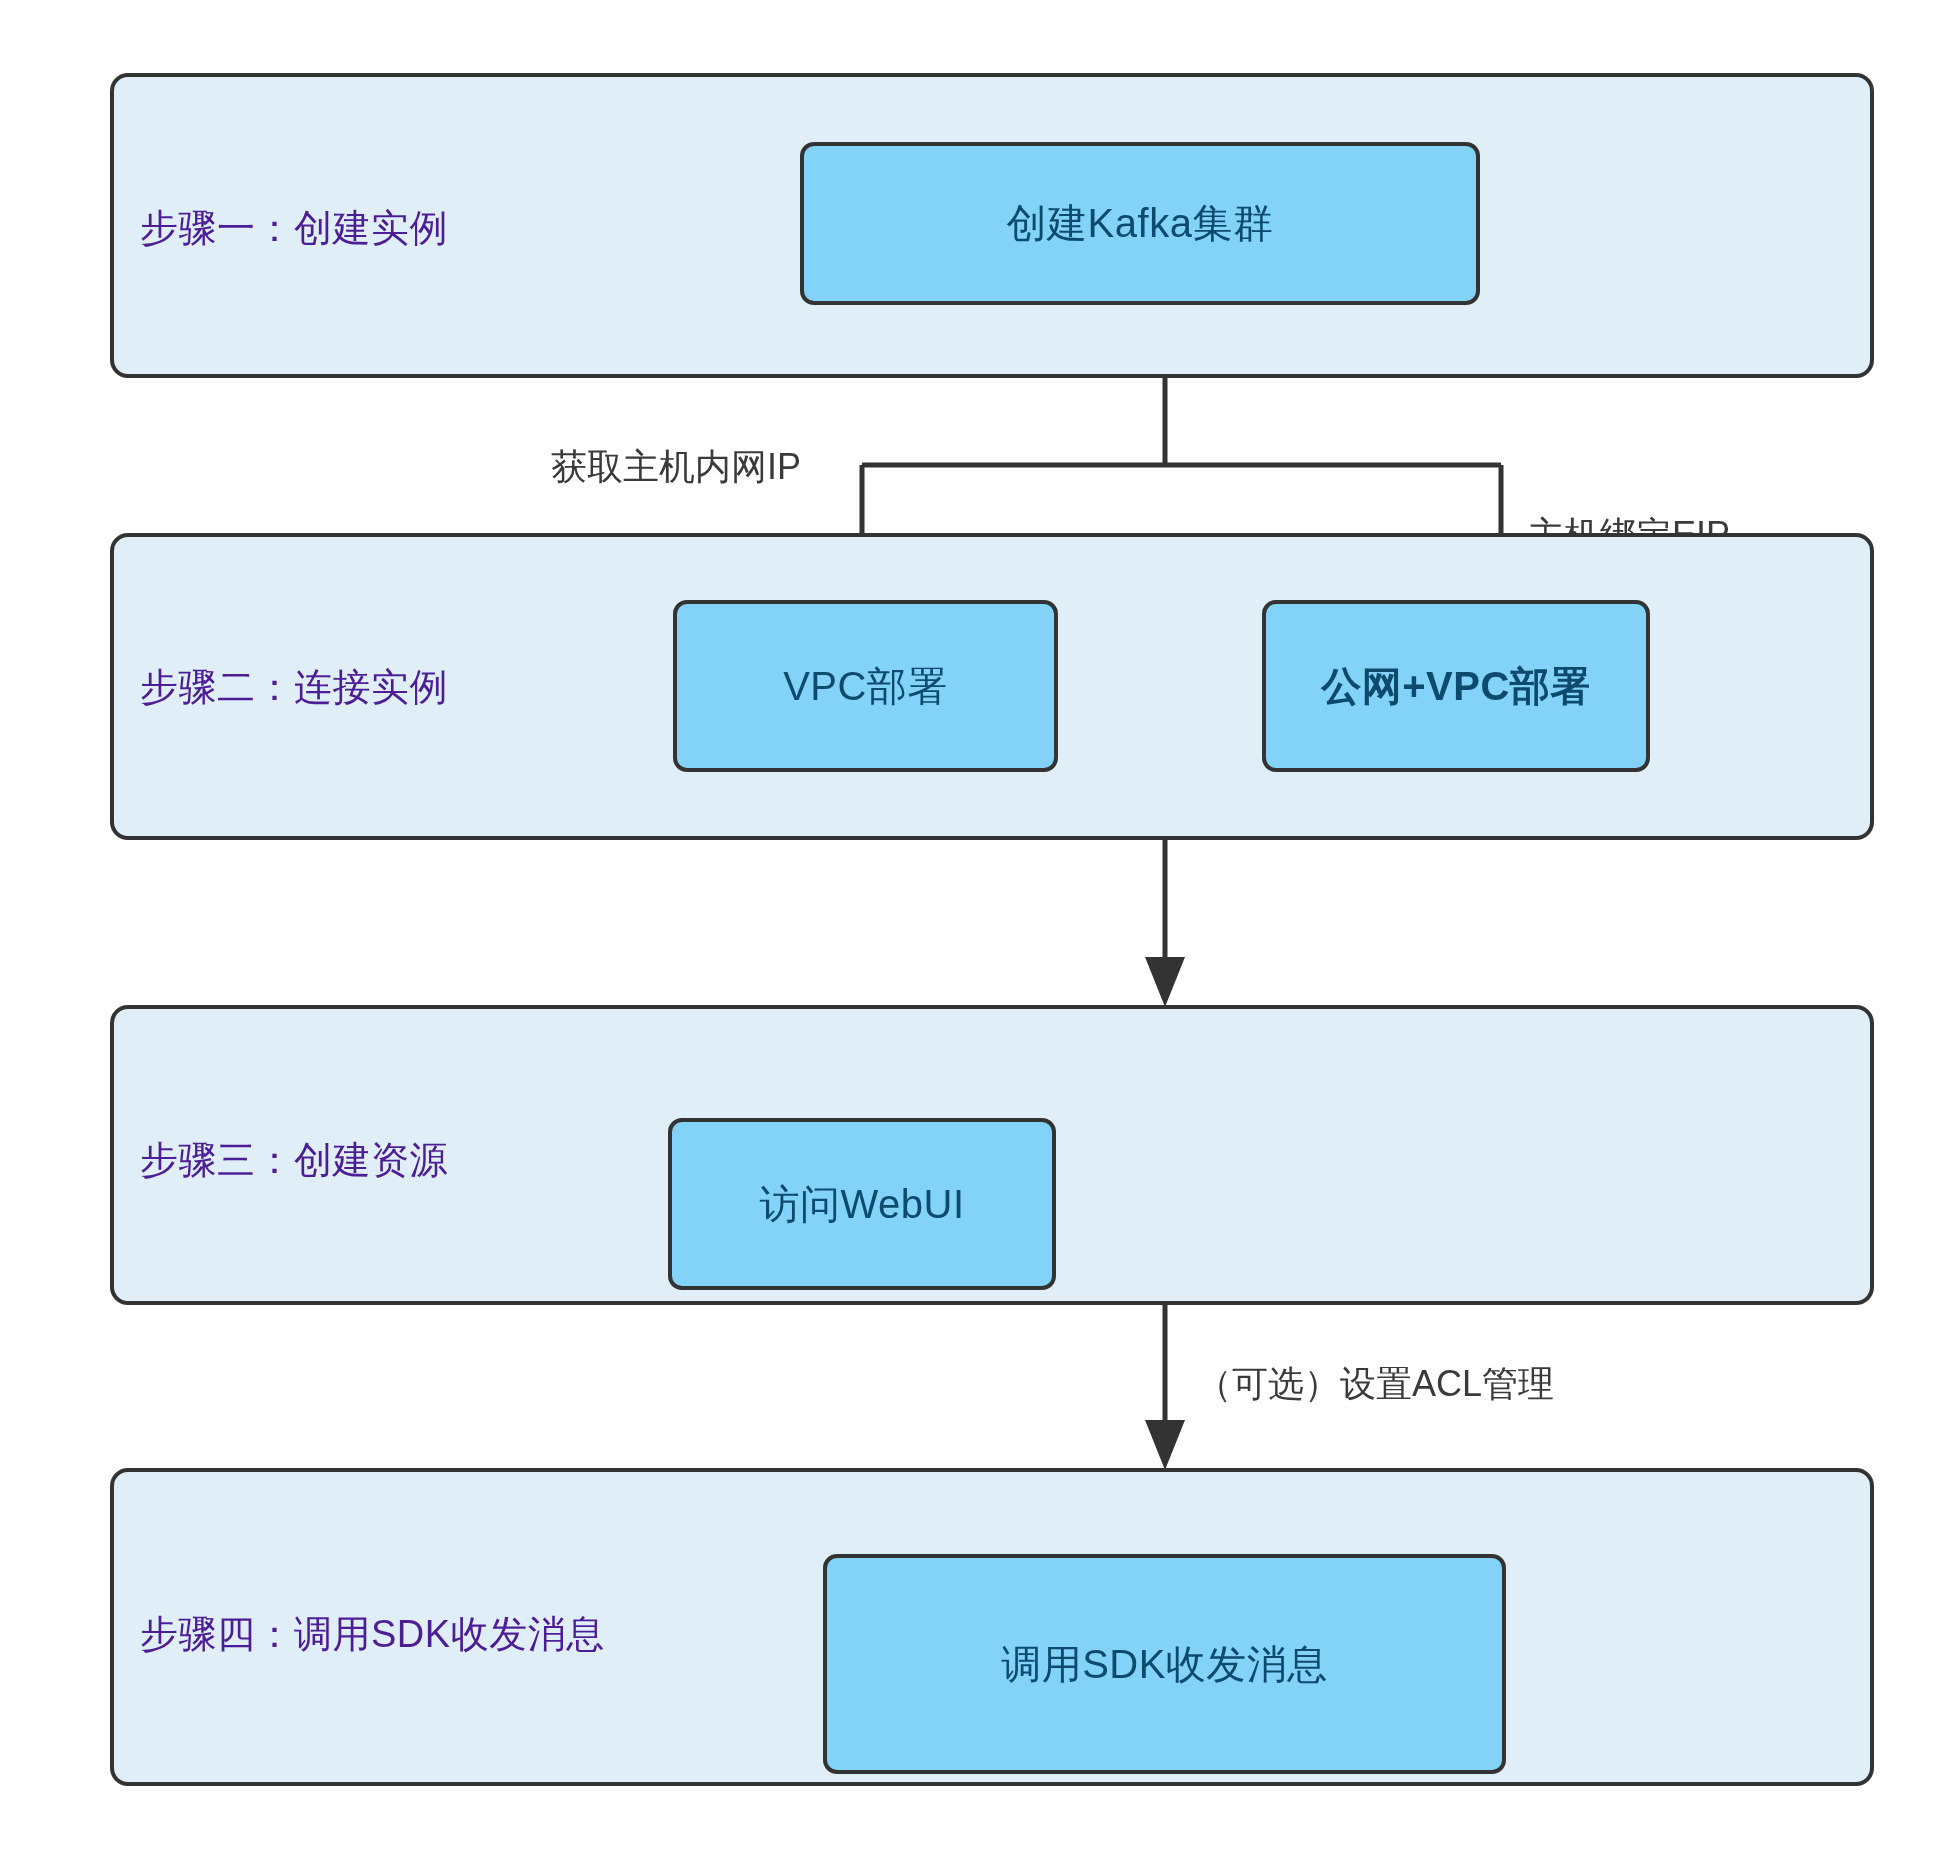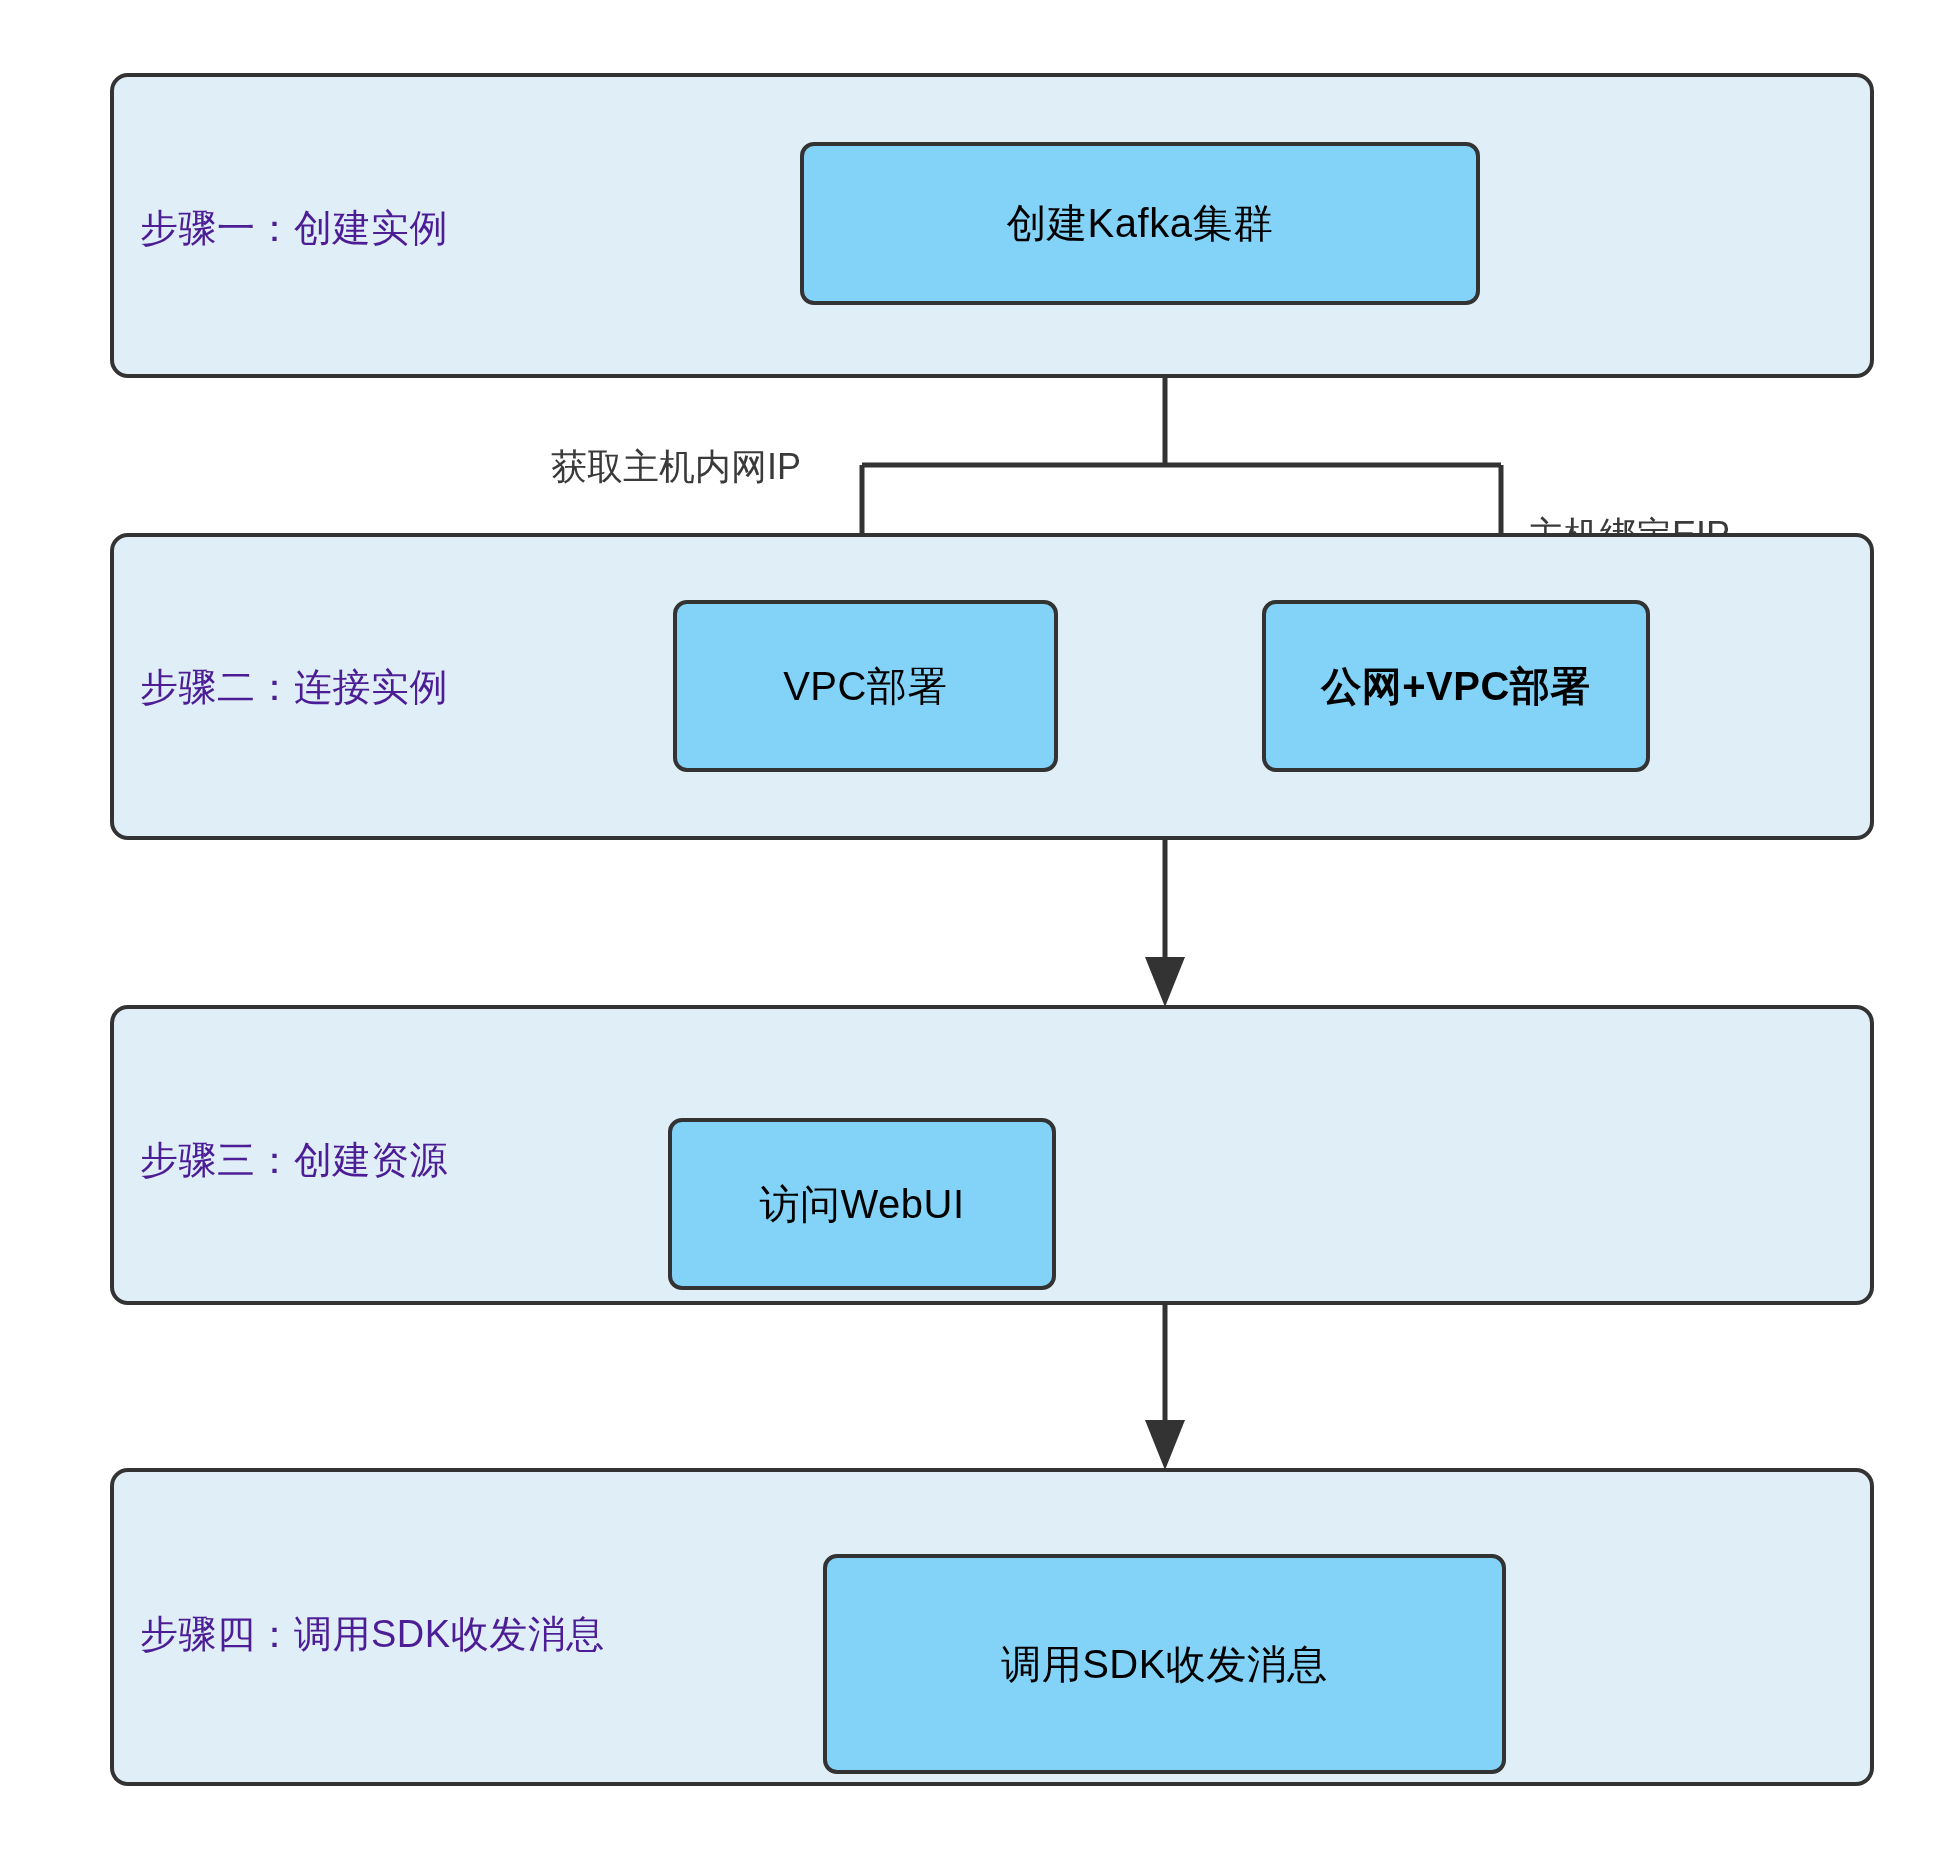--- a/index.html
+++ b/index.html
@@ -38,21 +38,21 @@
   .node {
     position: absolute;
     background: #82d3f7;
     border: 4px solid #333333;
     border-radius: 14px;
     box-sizing: border-box;
     display: flex;
     align-items: center;
     justify-content: center;
     font-size: 40px;
-    color: #000000;
+    color: #0c4a6e;
     letter-spacing: 0.5px;
   }
   .edge-label {
     position: absolute;
     font-size: 36px;
     color: #333333;
     white-space: pre;
     line-height: 1.28;
     color: #3a3a3a;
   }
@@ -109,20 +109,21 @@
   <div class="node" style="left:1262px; top:600px; width:388px; height:172px;font-weight:bold;">
     <span>公网+VPC部署</span>
   </div>
 
   <div class="panel" style="left:110px; top:1005px; width:1764px; height:300px;"></div>
   <div class="panel-label" style="left:140px; top:1135px;">步骤三：创建资源</div>
   <div class="node" style="left:668px; top:1118px; width:388px; height:172px;text-align:center;">
     <span>访问WebUI</span>
   </div>
 
+  <div class="edge-label" style="left:1196px; top:1361px;">（可选）设置ACL管理</div>
 
   <div class="panel" style="left:110px; top:1468px; width:1764px; height:318px;"></div>
   <div class="panel-label" style="left:140px; top:1609px;">步骤四：调用SDK收发消息</div>
   <div class="node" style="left:823px; top:1554px; width:683px; height:220px;">
     <span>调用SDK收发消息</span>
   </div>
 
 </div>
 
 </body></html>

